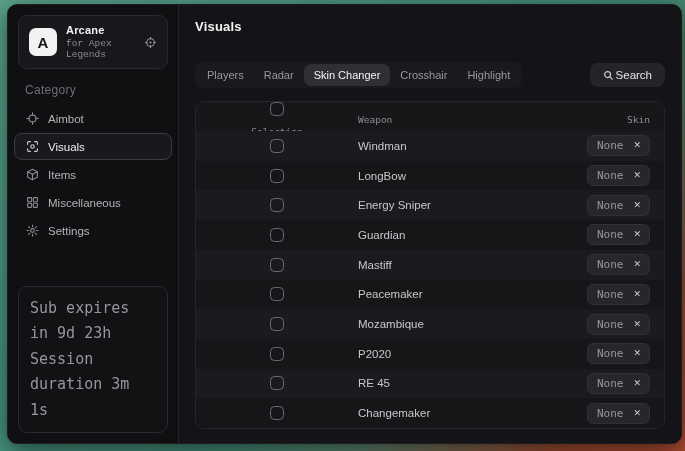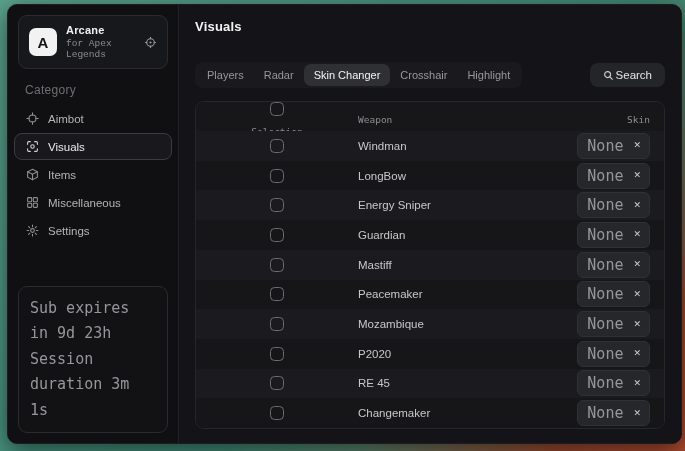--- a/index.html
+++ b/index.html
@@ -69,21 +69,21 @@
   .t-head .cell-weapon { color:#8e8e92; font-size:9.5px; }
   .cell-skin { text-align:right; padding-right:14px; }
   .checkbox {
     width:14px; height:14px; border:1.5px solid #6b6b70; border-radius:4.5px;
     background:transparent; cursor:pointer; flex:none;
   }
   .skin-pill {
     display:inline-flex; align-items:center; gap:10px; background:#26272b;
     border:1px solid #303136; border-radius:6px; padding:3px 8px 3px 9px; cursor:pointer;
   }
-  .skin-pill .skin-val { font-family:"DejaVu Sans Mono", monospace; font-size:15px; color:#97979b; }
+  .skin-pill .skin-val { font-family:"DejaVu Sans Mono", monospace; font-size:11px; color:#97979b; }
   .skin-pill .x { color:#cfcfd2; font-size:9px; line-height:1; }
   svg { display:block; width:100%; height:100%; }
 </style>
 </head>
 <body>
 
 <div class="app">
 
   <div class="sidebar">
     <div class="brand-card">

